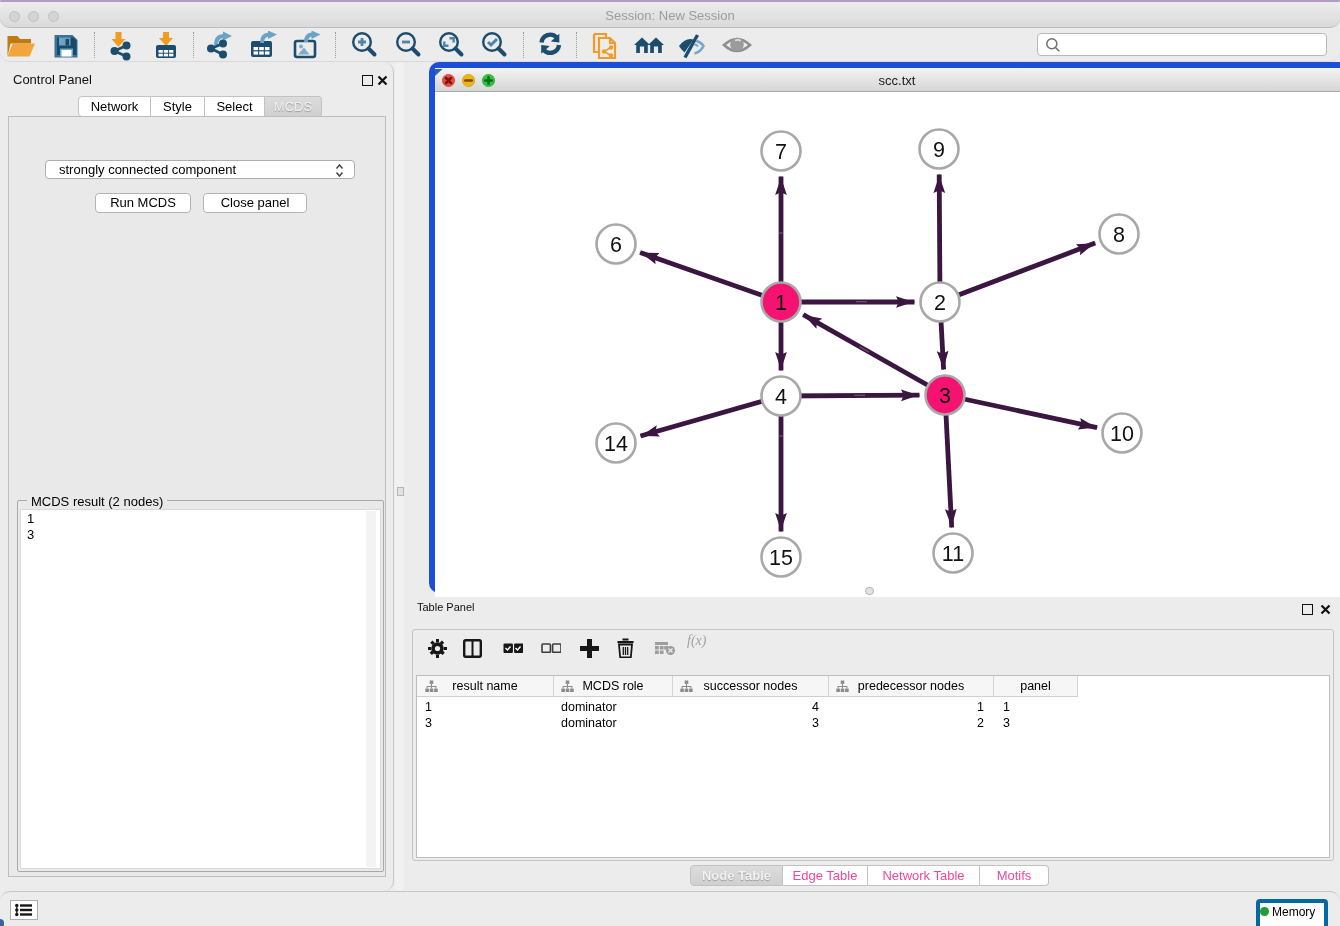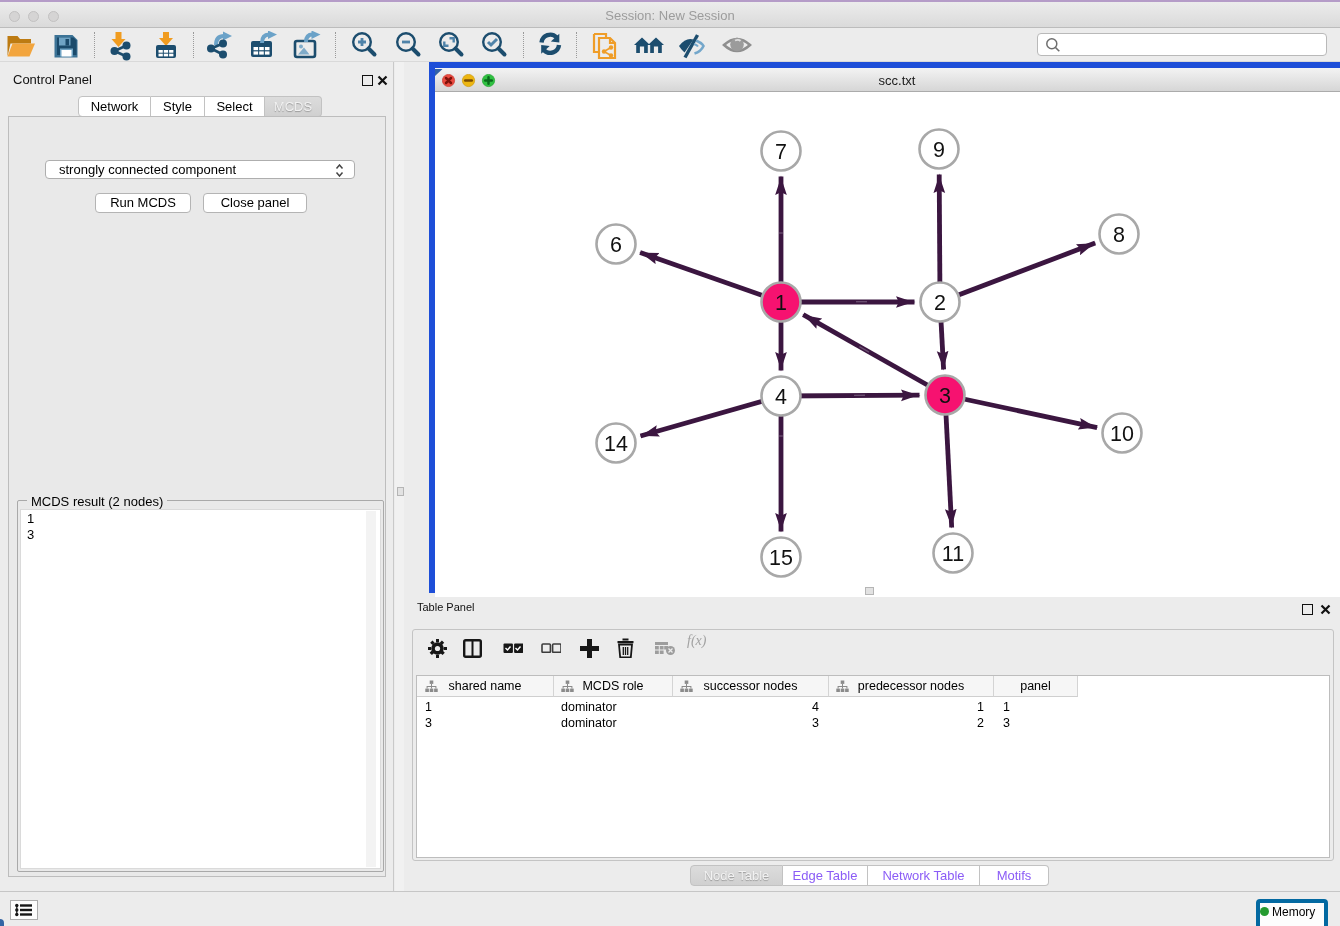--- a/index.html
+++ b/index.html
@@ -1,18 +1,18 @@
 <!DOCTYPE html>
 <html><head>
 <meta charset="utf-8">
 <style>
 * { margin:0; padding:0; box-sizing:border-box; }
 html,body { width:1340px; height:926px; overflow:hidden; }
 body { font-family:"Liberation Sans", sans-serif; background:#ececec; position:relative; }
-.abs { position:absolute; }
+.abs { position:absolute;border-radius:10px; }
 #topline { left:0; top:0; width:1340px; height:2px; background:#b59cc8; }
 #titlebar { left:0; top:2px; width:1340px; height:26px; background:linear-gradient(#ececec,#dadada); border-bottom:1px solid #bcbcbc; }
 .tl-circle { position:absolute; top:8.5px; width:11px; height:11px; border-radius:50%; background:#d5d4d4; border:1px solid #c2c1c1; }
 #titletext { position:absolute; top:6px; left:0; width:100%; text-align:center; font-size:13px; color:#9c9c9c; }
 #toolbar { left:0; top:28px; width:1340px; height:34px; background:#ececec; border-bottom:1px solid #d9d9d9; }
 .tsep { position:absolute; top:4px; height:26px; width:0; border-left:1px dotted #9a9a9a; }
 .ticon { position:absolute; top:3px; }
 #searchbox { position:absolute; left:1037px; top:5px; width:290px; height:23px; background:#fff; border:1px solid #b9b9b9; border-radius:4px; }
 #cpanel { left:0; top:62px; width:394px; height:829px; background:#ececec; border-right:1px solid #c9c9c9; }
 #cp-title { position:absolute; left:13px; top:10px; font-size:13px; color:#111; }
@@ -37,22 +37,22 @@
 #net-canvas { position:absolute; left:0; top:25px; width:934px; height:504px; background:#fff; overflow:hidden; }
 #hsplit-h { left:865px; top:587px; width:9px; height:8px; background:#e2e2e2; border:1px solid #b5b5b5; }
 #tpanel { left:404px; top:597px; width:936px; height:294px; background:#ececec; }
 #tp-title { position:absolute; left:13px; top:4px; font-size:11px; color:#111; }
 #tp-inner { position:absolute; left:8px; top:32px; width:922px; height:232px; background:#ececec; border:1px solid #c4c4c4; border-radius:3px; }
 #tp-table { position:absolute; left:3px; top:45px; width:914px; height:183px; background:#fff; border:1px solid #bdbdbd; }
 .th-cell { position:absolute; top:0; height:21px; background:#f6f6f6; border-right:1px solid #d4d4d4; border-bottom:1px solid #cfcfcf; font-size:12.5px; color:#000; }
 .th-label { position:absolute; left:0; top:3px; width:100%; text-align:center; }
 .td { position:absolute; font-size:12.5px; color:#000; height:16px; line-height:16px; }
 #tp-tabs { position:absolute; left:286px; top:268px; height:21px; display:flex; }
-.tptab { height:21px; border:1px solid #c2c2c2; border-left:none; background:#fff; font-size:13px; color:#8b5cf6; line-height:19px; text-align:center; }
-.tptab.sel { background:linear-gradient(#dcdcdc,#d0d0d0); color:#f2f2f2; text-shadow:0 1px 1px #999; border-radius:4px 0 0 4px; border-left:1px solid #c2c2c2; }
+.tptab { height:21px; border:1px solid #c2c2c2; border-left:none; background:#fff; font-size:13px; color:#ec4899; line-height:19px; text-align:center; }
+.tptab.sel { background:linear-gradient(#dcdcdc,#d0d0d0); color:#f2f2f2; text-shadow:0 1px 1px #999; border-radius:4px 0 0 4px; border-left:1px solid #c2c2c2;font-weight:bold; }
 .tptab.last { border-radius:0 4px 4px 0; }
 #statusbar { left:0; top:891px; width:1340px; height:35px; background:#ececec; border-top:1px solid #c6c6c6; }
 #listbtn { position:absolute; left:10px; top:8px; width:28px; height:20px; background:#fdfdfd; border:1px solid #adadad; }
 #membtn { position:absolute; left:1256px; top:7px; width:72px; height:37px; background:#fdfdfd; border:4px solid #0369a1; border-radius:4px; font-size:12px; color:#000; line-height:19px; text-align:left; }
 </style>
 </head>
 <body>
 <div class="abs" id="topline"></div>
 <div class="abs" id="titlebar">
   <div class="tl-circle" style="left:9px"></div>
@@ -344,21 +344,21 @@
       <div class="th-cell" style="left:0;   width:137px;">
           <svg width="13" height="13" viewBox="0 0 13 13" style="position:absolute;left:8px;top:4px">
             <g fill="#8b8b8b">
               <rect x="4.7" y="0.5" width="3.6" height="3.4"></rect>
               <rect x="0.3" y="8.6" width="3.6" height="3.4"></rect>
               <rect x="4.7" y="8.6" width="3.6" height="3.4"></rect>
               <rect x="9.1" y="8.6" width="3.6" height="3.4"></rect>
               <path d="M6 4 h1 v2 h-1 z M1.6 6 h9.8 v1 H1.6 z M1.6 6.5 h1 v2 h-1 z M6 6.5 h1 v2 h-1 z M10.4 6.5 h1 v2 h-1 z"></path>
             </g>
           </svg>
-          <div class="th-label">shared name</div>
+          <div class="th-label">result name</div>
         </div>
       <div class="th-cell" style="left:137px; width:119px;">
           <svg width="13" height="13" viewBox="0 0 13 13" style="position:absolute;left:7px;top:4px">
             <g fill="#8b8b8b">
               <rect x="4.7" y="0.5" width="3.6" height="3.4"></rect>
               <rect x="0.3" y="8.6" width="3.6" height="3.4"></rect>
               <rect x="4.7" y="8.6" width="3.6" height="3.4"></rect>
               <rect x="9.1" y="8.6" width="3.6" height="3.4"></rect>
               <path d="M6 4 h1 v2 h-1 z M1.6 6 h9.8 v1 H1.6 z M1.6 6.5 h1 v2 h-1 z M6 6.5 h1 v2 h-1 z M10.4 6.5 h1 v2 h-1 z"></path>
             </g>

